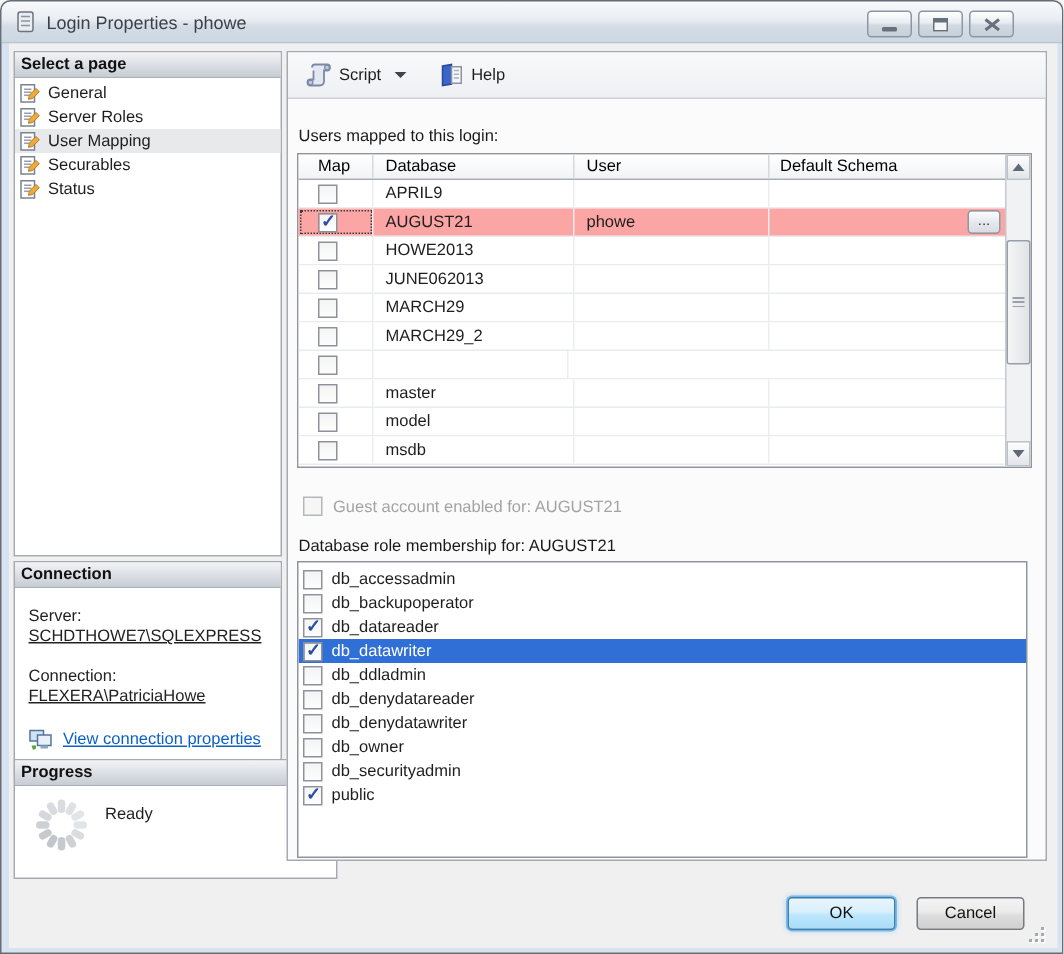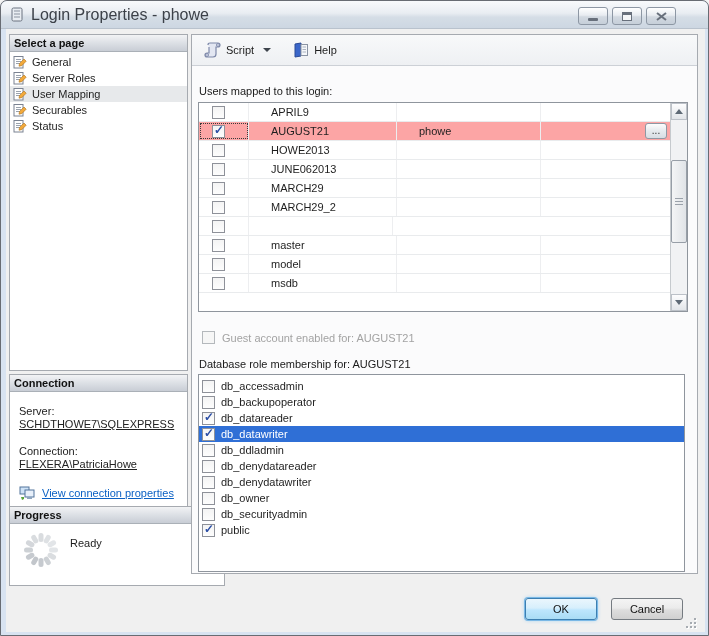--- a/index.html
+++ b/index.html
@@ -13,21 +13,21 @@
     box-shadow:0 2px 8px rgba(0,0,0,.25);
   }
 
   
   .titlebar {
     position:absolute; left:0; top:0; width:100%; height:28px;
     background:linear-gradient(#f8fafc 0%, #e9edf2 45%, #d5dde6 60%, #cdd7e2 100%);
     border-radius:6px 6px 0 0; border-bottom:1px solid #b9c2cd;
     display:flex; align-items:center; padding-left:10px;
   }
-  .title-text { font-size:16px; color:#3c4149; margin-left:7px; }
+  .title-text { font-size:12px; color:#3c4149; margin-left:7px; }
   .winbtns { position:absolute; right:32px; top:6px; display:flex; gap:4px; }
   .winbtn {
     width:30px; height:18px; border:1px solid #8d97a4; border-radius:3px;
     background:linear-gradient(#ffffff, #e8ecf1 45%, #d2d9e1 55%, #c6cfd9);
     display:flex; align-items:center; justify-content:center; cursor:default;
   }
   .glyph-min { width:10px; height:3px; background:#68707c; border-radius:1px; margin-top:6px; }
   .glyph-max { width:10px; height:9px; border:1px solid #68707c; border-top:3px solid #68707c; background:#f4f6f8; }
 
   
@@ -85,21 +85,21 @@
   .lbl-roles { top:323px; }
 
   
   .utable {
     position:absolute; left:6px; top:67px; width:490px; height:210px;
     border:1px solid #8f959d; background:#fff; display:flex;
   }
   .utable-main { flex:1; display:flex; flex-direction:column; overflow:hidden; }
   .thead { display:flex; height:17px; background:linear-gradient(#ffffff,#f1f3f5); border-bottom:1px solid #a8adb4; }
   .th { line-height:16px; padding-left:7px; border-right:1px solid #d5d9dd; color:#000; }
-  .trow { display:flex; height:19px; border-bottom:1px solid #e9ebed; background:#fff;gap:14px; }
+  .trow { display:flex; height:19px; border-bottom:1px solid #e9ebed; background:#fff; }
   .trow.selected { background:#fca5a5; }
   .td { border-right:1px solid #edeef0; display:flex; align-items:center; position:relative; }
   .c-map { width:50px; justify-content:flex-start; padding-left:13px; }
   .c-db { width:134px; padding-left:8px; }
   .c-user { width:130px; padding-left:8px; }
   .c-schema { flex:1; border-right:none; }
   .td.focuscell { outline:1px dotted #3a3a3a; outline-offset:-2px; }
   .browse-btn {
     position:absolute; right:3px; top:1px; width:22px; height:16px;
     border:1px solid #8e98a4; border-radius:3px;
@@ -317,20 +317,26 @@
           <line x1="9.5" y1="10" x2="13" y2="10" stroke="#aab2bf"></line>
         </svg>
         <span class="t-lbl">Help</span>
       </div>
     </div>
 
     <div class="section-label lbl-users">Users mapped to this login:</div>
 
     <div class="utable">
       <div class="utable-main">
+        <div class="thead">
+            <div class="th c-map">Map</div>
+            <div class="th c-db">Database</div>
+            <div class="th c-user">User</div>
+            <div class="th c-schema">Default Schema</div>
+          </div>
         <div>
             <div class="trow">
               <div class="td c-map">
                 <div class="cb"></div>
               </div>
               <div class="td c-db">APRIL9</div>
               <div class="td c-user"></div>
               <div class="td c-schema"></div>
             </div>
             <div class="trow selected">

